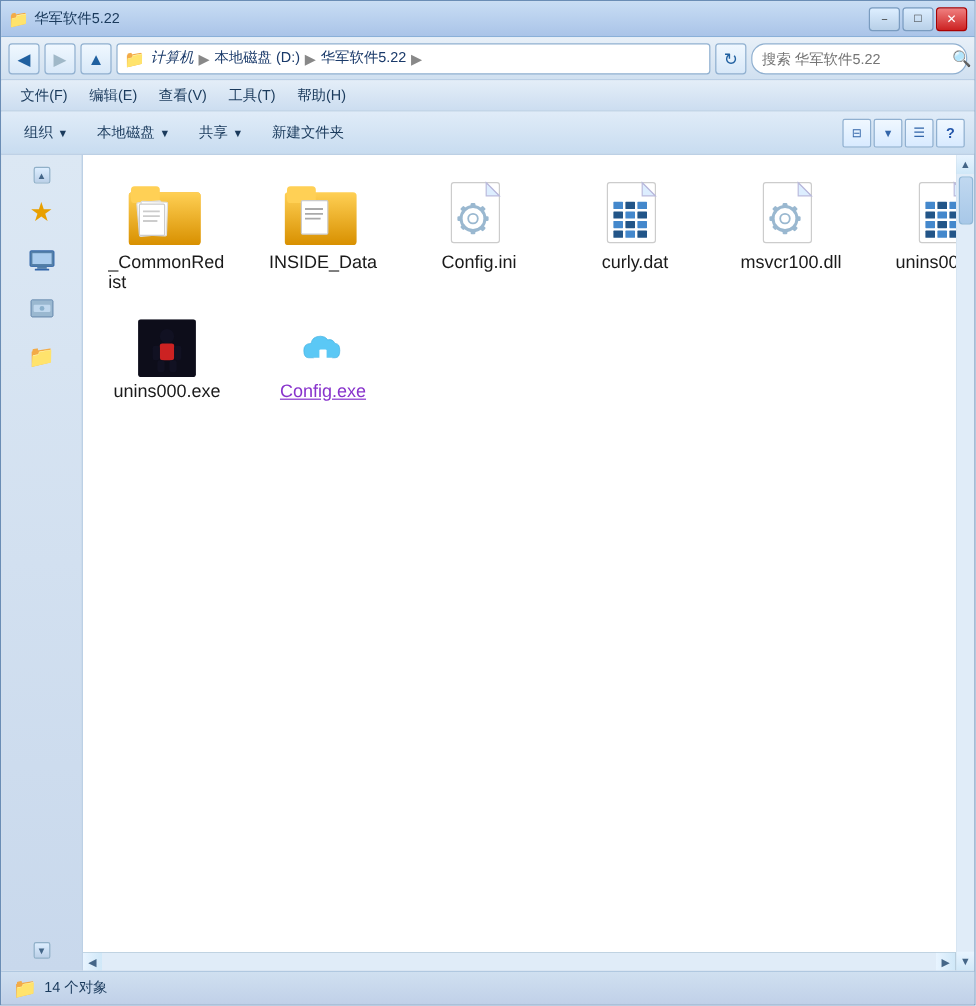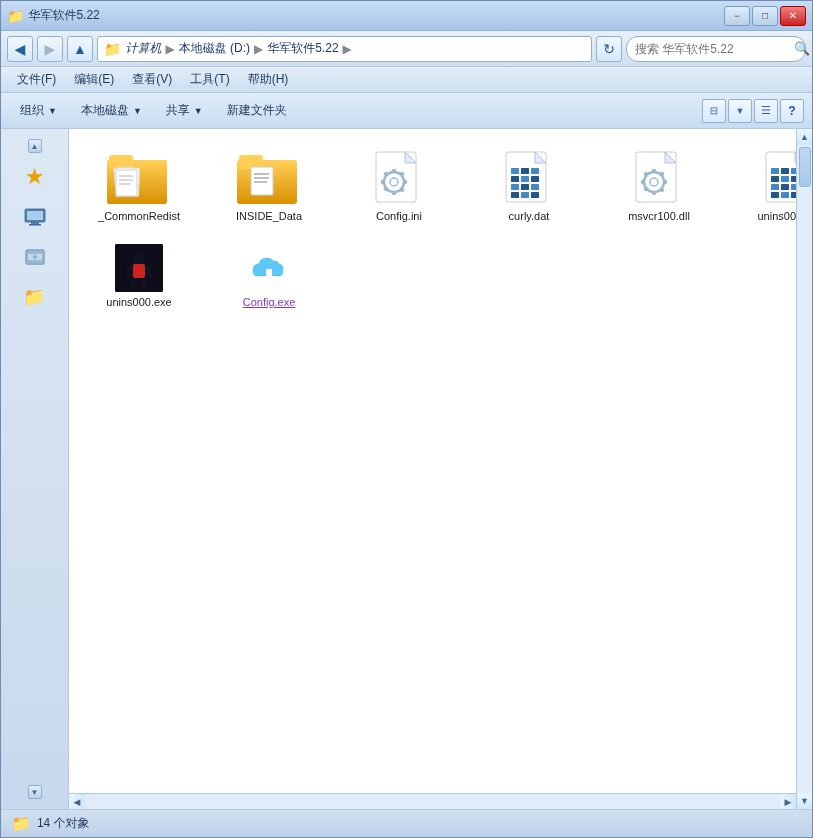--- a/index.html
+++ b/index.html
@@ -225,21 +225,21 @@
       flex-direction: column;
       align-items: center;
       gap: 4px;
       padding: 6px;
       border-radius: 4px;
       cursor: pointer;
       width: 110px;
     }
     .file-item.selected { background: #cce0ff; border: 1px solid #6699cc; }
     .file-item-label {
-      font-size: 11px;
+      font-size: 15px;
       text-align: left;
       color: #1a1a1a;
       word-break: break-word;
       max-width: 100px;
     }
     .file-item-label.highlighted { color: #8833cc; text-decoration: underline; }
     
     .v-scrollbar {
       width: 16px;
       background: #dce8f4;

